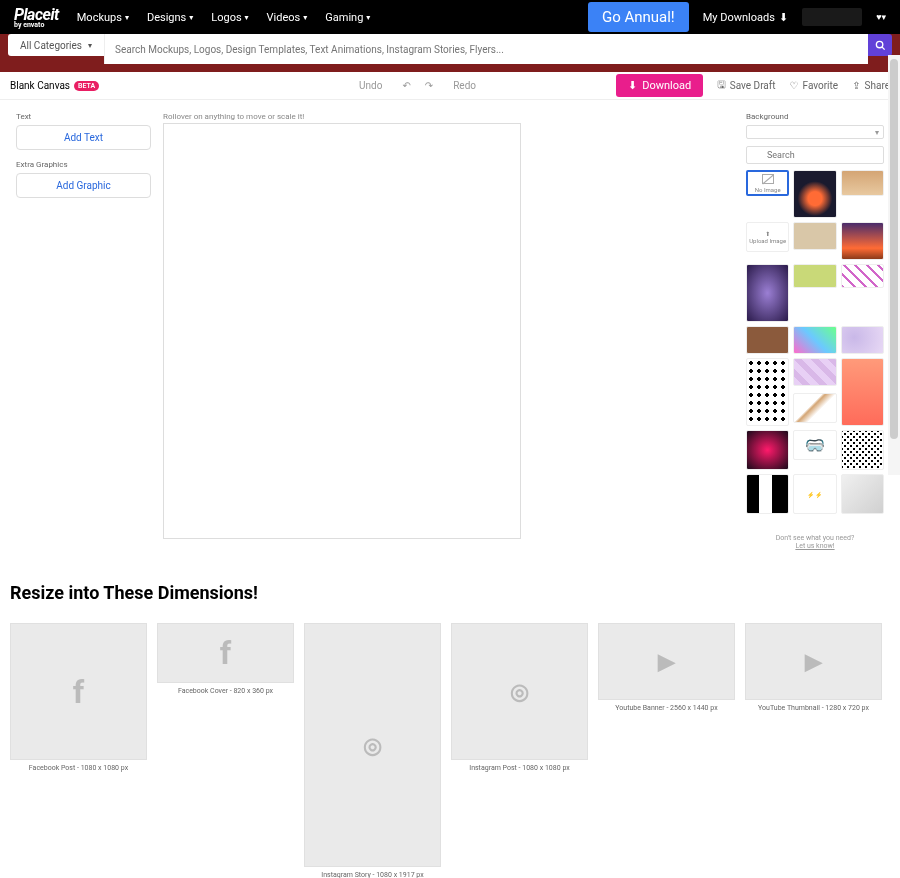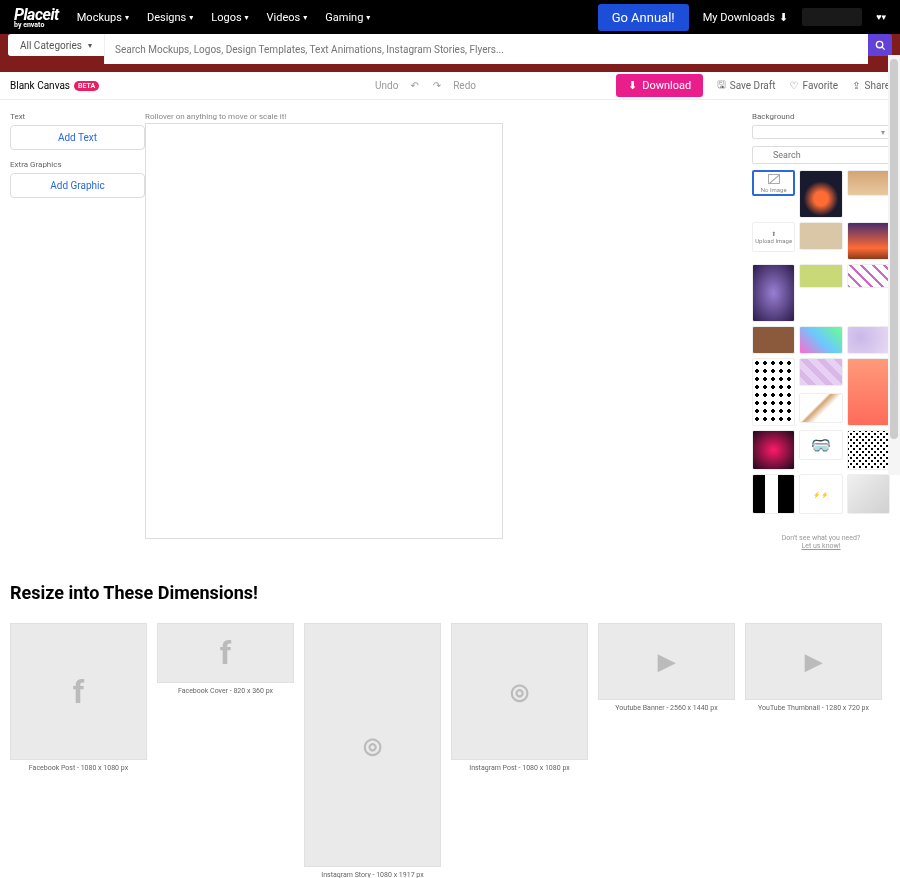--- a/index.html
+++ b/index.html
@@ -4,37 +4,37 @@
 <style>
 *{margin:0;padding:0;box-sizing:border-box;font-family:-apple-system,BlinkMacSystemFont,"Segoe UI",Roboto,sans-serif}
 body{background:#fff;width:900px}
 .top-bar{background:#000;height:34px;display:flex;align-items:center;padding:0 14px;color:#fff;font-size:11px}
 .logo{font-style:italic;font-weight:700;font-size:16px;letter-spacing:-0.5px}
 .logo-sub{font-size:7px;display:block;margin-top:-3px;font-style:normal;font-weight:700}
 .nav-items{display:flex;gap:18px;margin-left:18px}
 .nav-item{cursor:pointer;display:flex;align-items:center;gap:3px}
 .chev{font-size:8px}
 .top-right{margin-left:auto;display:flex;align-items:center;gap:14px}
-.go-annual{background:#1d4ed8;padding:6px 14px;border-radius:3px;cursor:pointer;font-size:13px}
+.go-annual{background:#3b82f6;padding:6px 14px;border-radius:3px;cursor:pointer;font-size:15px}
 .my-dl{cursor:pointer;display:flex;align-items:center;gap:4px}
 .user-menu{width:60px;height:18px;background:#1a1a1a;border-radius:2px}
 .heart-chev{font-size:9px}
 .search-row{background:#7f1d1d;padding:0 8px 8px 8px;display:flex;gap:0}
 .cat-select{background:#fff;border:none;padding:0 12px;height:22px;font-size:10px;color:#555;border-radius:3px 0 0 3px;display:flex;align-items:center;gap:6px;cursor:pointer}
 .search-input{flex:1;border:none;height:30px;padding:8px 10px;font-size:10px;color:#888;outline:none;border-left:1px solid #eee}
 .search-btn{background:#6141d8;width:24px;height:22px;border:none;border-radius:0 3px 3px 0;color:#fff;cursor:pointer;display:flex;align-items:center;justify-content:center}
 .sub-bar{height:28px;border-bottom:1px solid #eee;display:flex;align-items:center;padding:0 10px;font-size:10px}
 .blank-canvas{display:flex;align-items:center;gap:4px}
 .beta{background:#e91e63;color:#fff;font-size:7px;padding:1px 4px;border-radius:6px;font-weight:600}
 .undo-redo{margin-left:auto;display:flex;gap:14px;color:#999}
-.ur-item{display:flex;align-items:center;gap:12px;cursor:pointer}
+.ur-item{display:flex;align-items:center;gap:20px;cursor:pointer}
 .sub-actions{display:flex;gap:14px;margin-left:140px;align-items:center}
 .download-btn{background:#e91e8c;color:#fff;padding:5px 12px;border-radius:3px;cursor:pointer;display:flex;align-items:center;gap:5px;font-size:11px}
 .sub-action{color:#666;cursor:pointer;display:flex;align-items:center;gap:4px}
-.editor{display:flex;padding:12px 10px;gap:0}
+.editor{display:flex;padding:12px 16px;gap:12px}
 .left-panel{width:135px}
 .panel-label{font-size:8px;color:#666;margin-bottom:4px}
 .add-btn{width:100%;border:1px solid #ddd;background:#fff;color:#2968dd;font-size:10px;padding:6px;border-radius:4px;cursor:pointer;margin-bottom:10px}
 .canvas-area{flex:1}
 .canvas-tip{font-size:8px;color:#888;margin-bottom:2px}
 .canvas{width:358px;height:416px;border:1px solid #ddd;background:#fff}
 .right-panel{width:138px}
 .bg-select{width:100%;height:14px;border:1px solid #ddd;border-radius:2px;margin-bottom:4px;display:flex;align-items:center;justify-content:flex-end;padding:0 4px;font-size:8px;color:#999;cursor:pointer}
 .bg-search{width:100%;height:18px;border:1px solid #ddd;border-radius:2px;padding:0 6px 0 20px;font-size:9px;margin-bottom:6px;position:relative}
 .bg-search-wrap{position:relative}

